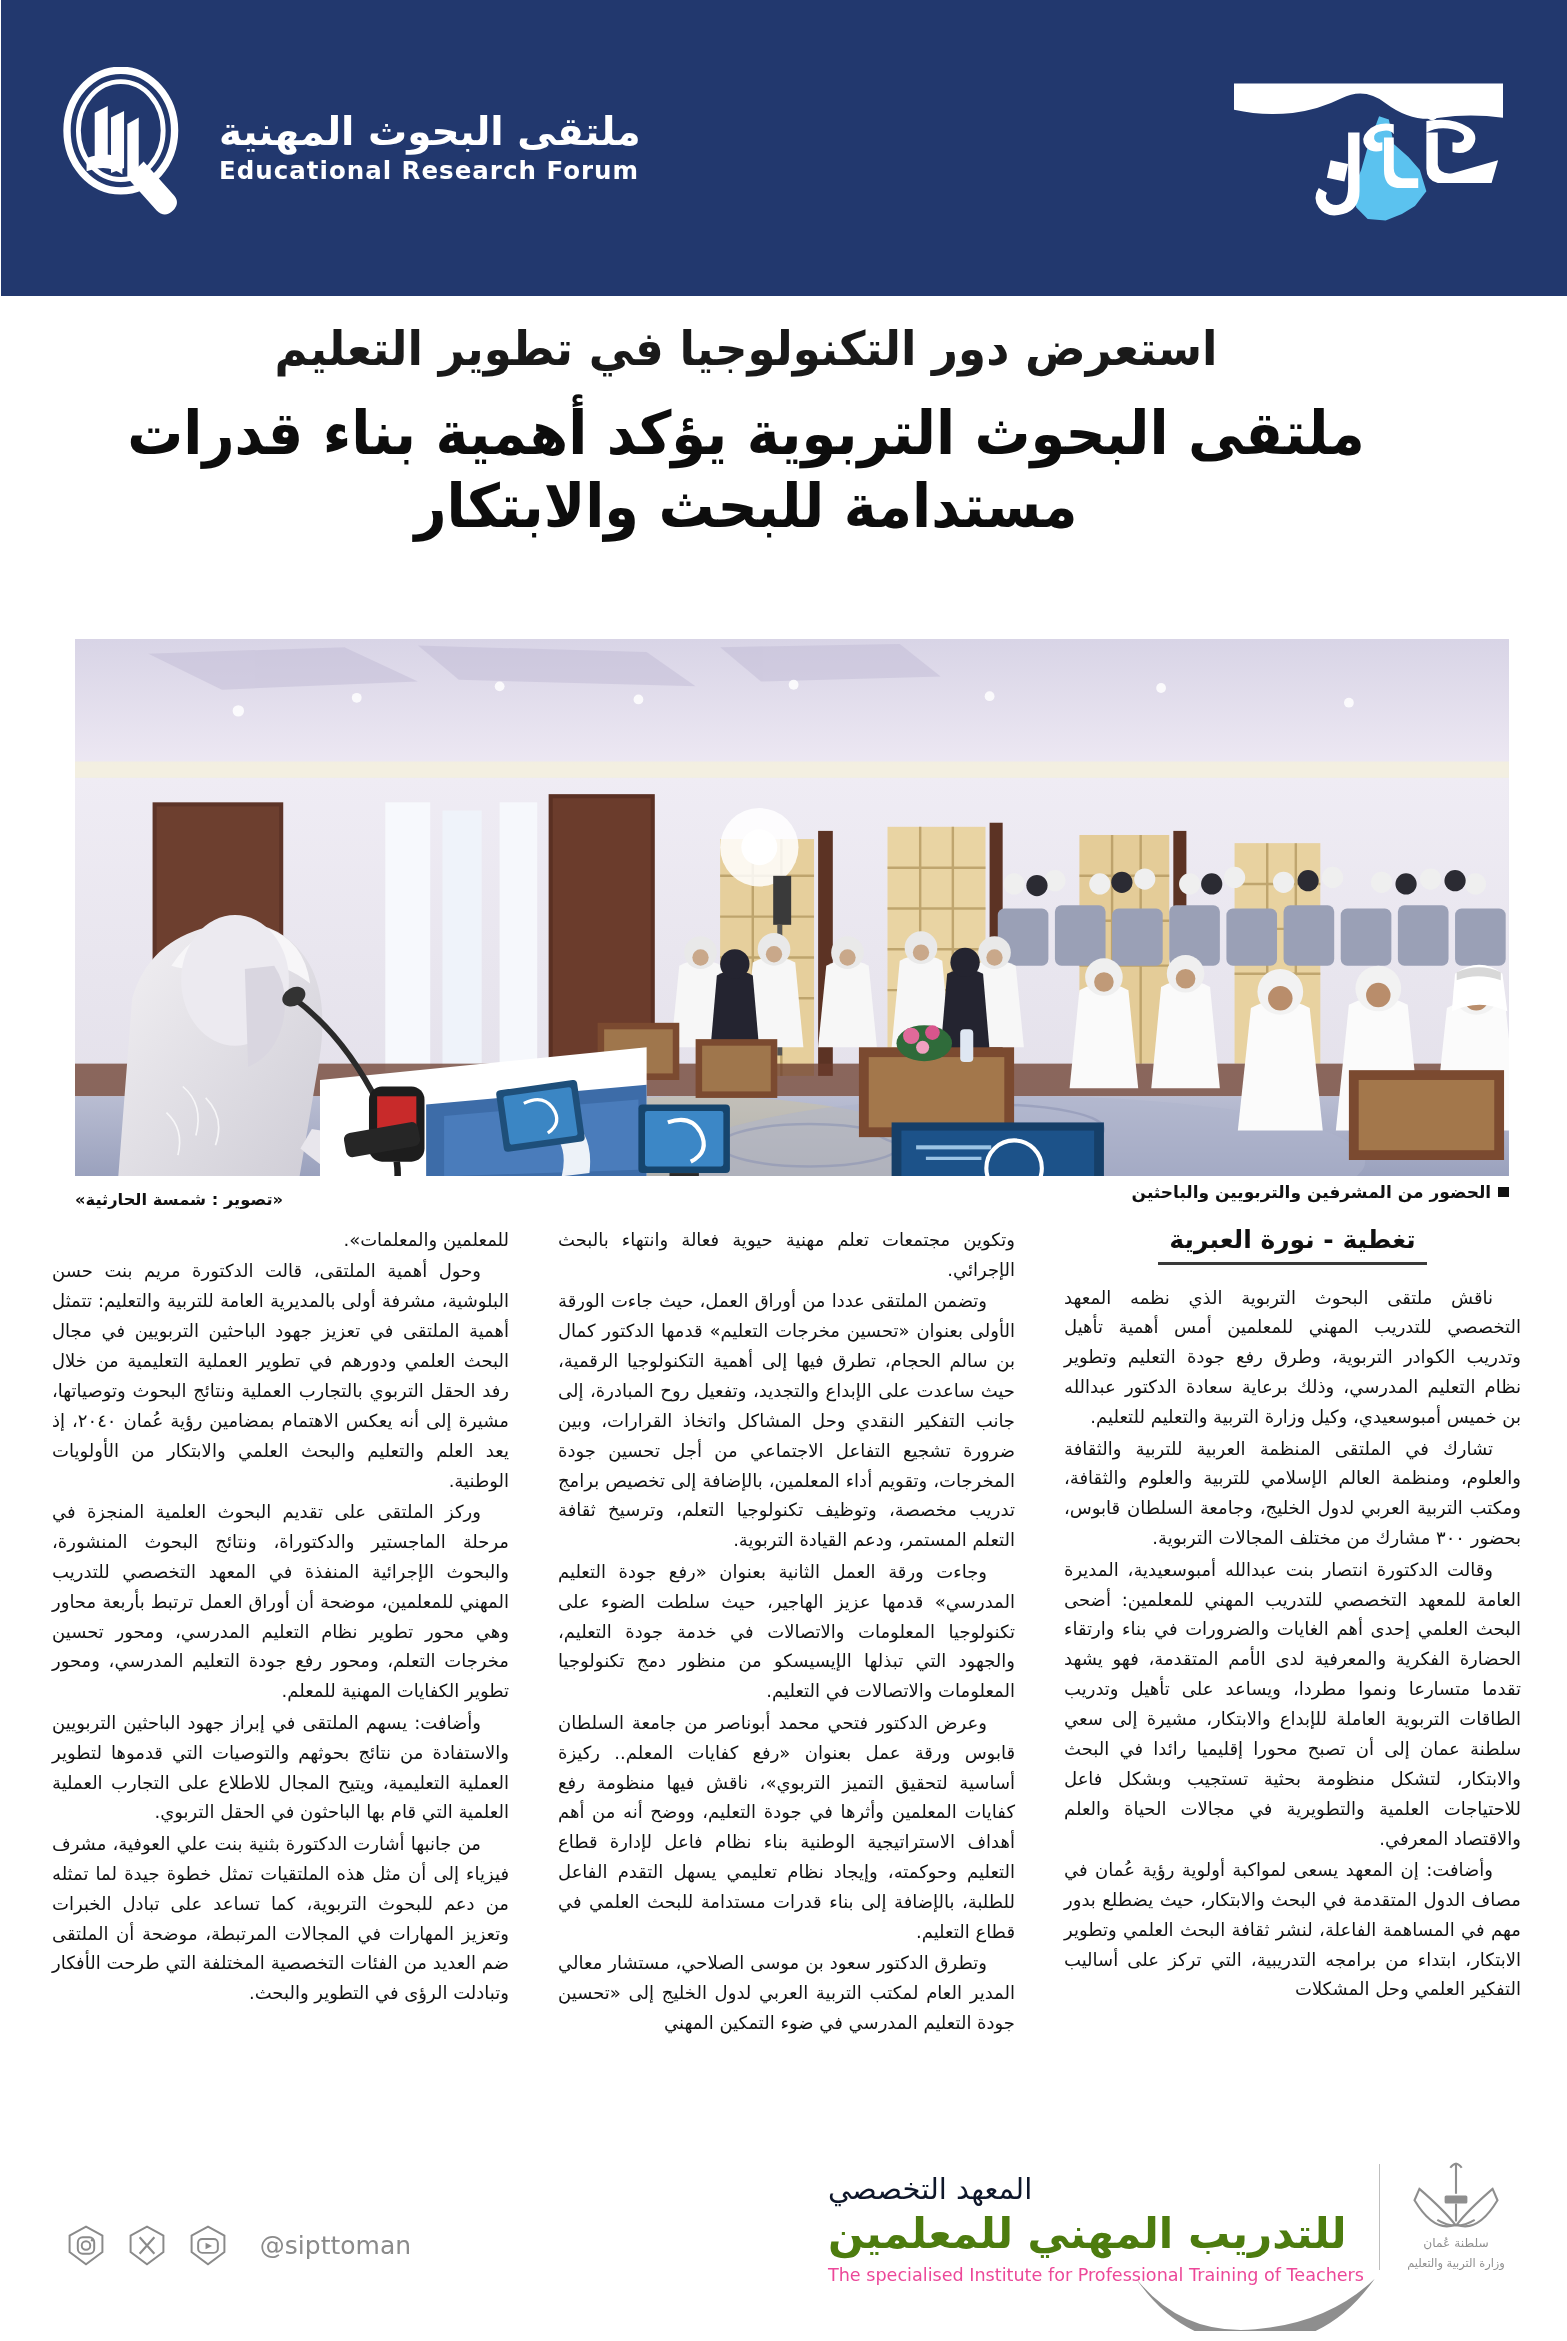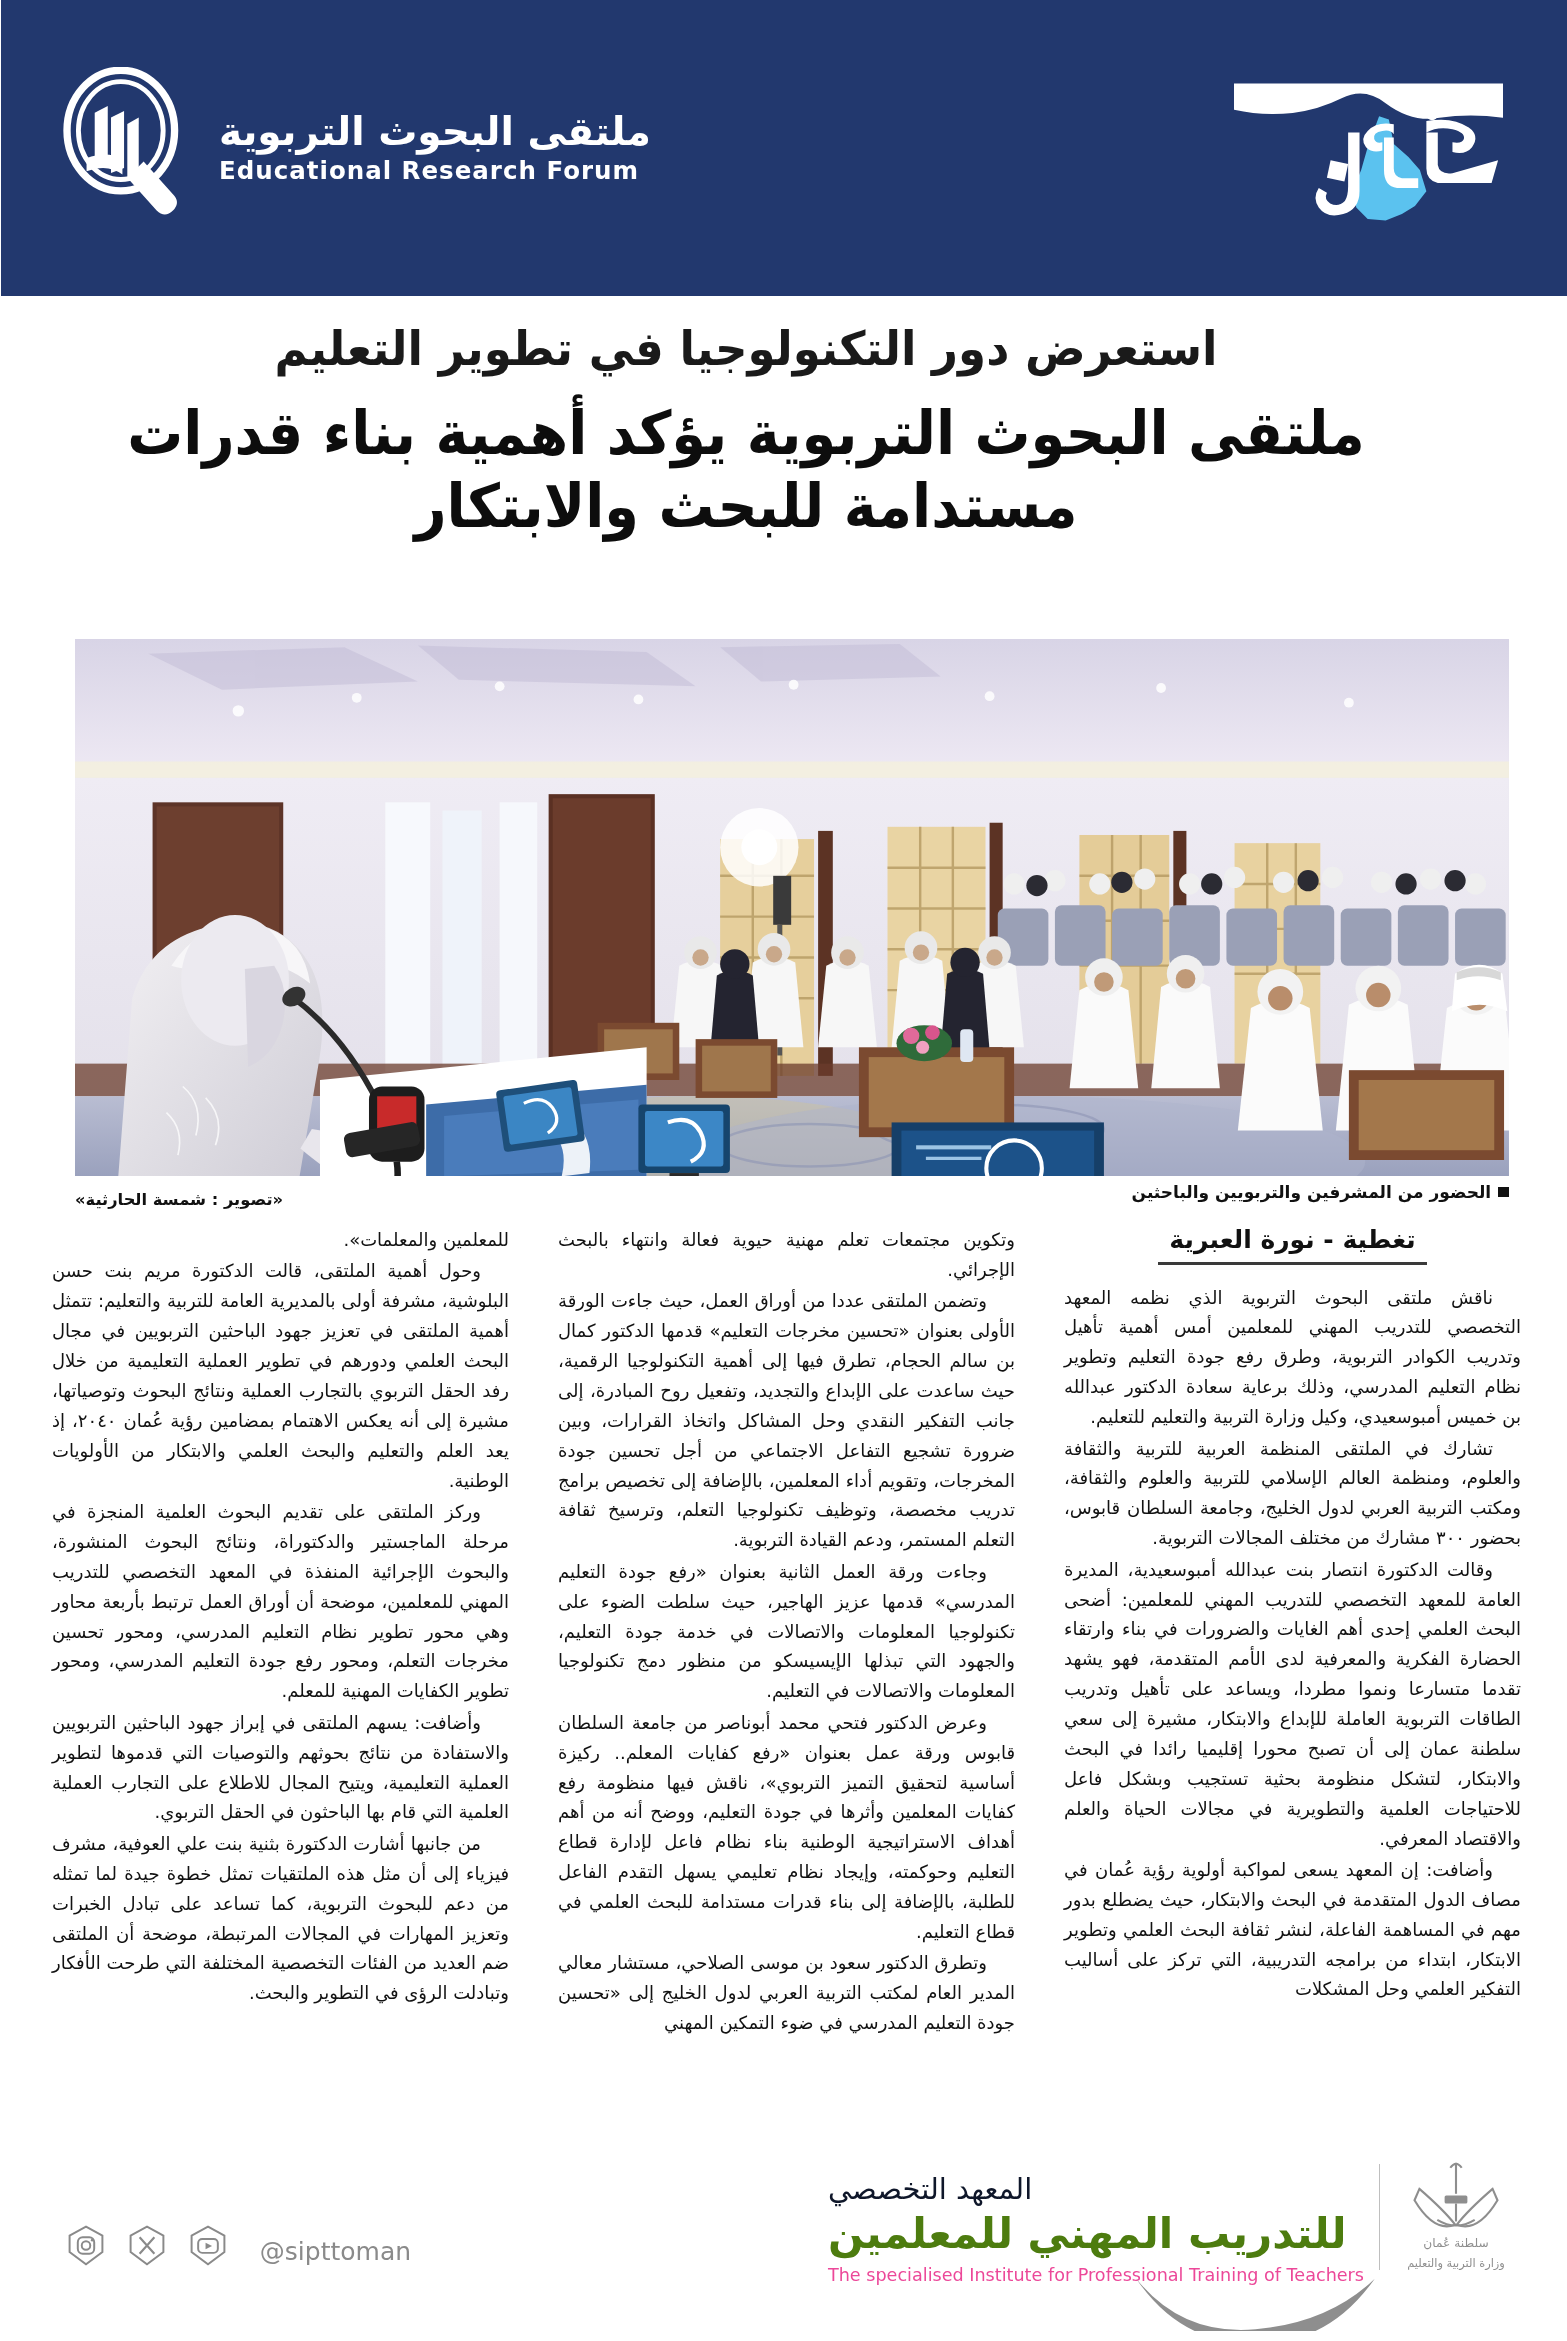--- a/index.html
+++ b/index.html
@@ -207,21 +207,21 @@
     top: 2156px;
     left: 0;
     width: 1568px;
     height: 186px;
   }
   .social {
     position: absolute;
     left: 67px;
     top: 69px;
     display: flex;
-    align-items: flex-end;
+    align-items: center;
     gap: 23px;
     direction: ltr;
   }
   .soc-icon { width: 38px; height: 41px; }
   .soc-handle {
     font-family: "DejaVu Sans", "Liberation Sans", sans-serif;
     font-size: 25px;
     color: #8a8a8a;
     margin-left: 9.8px;
     letter-spacing: 0px;
@@ -288,21 +288,21 @@
     <svg class="brand-mark" viewBox="0 0 170 200">
       <ellipse cx="78" cy="78" rx="66" ry="74" fill="none" stroke="#ffffff" stroke-width="9"></ellipse>
       <ellipse cx="78" cy="78" rx="52" ry="60" fill="none" stroke="#ffffff" stroke-width="6"></ellipse>
       <path d="M36 112 L36 128 Q62 118 80 132 L80 114 Q62 102 36 112 Z" fill="#ffffff"></path>
       <path d="M46 56 L62 48 L62 118 L46 124 Z" fill="#ffffff"></path>
       <path d="M66 62 L82 54 L82 124 L66 130 Z" fill="#ffffff"></path>
       <path d="M86 70 L100 62 L100 132 L86 138 Z" fill="#ffffff"></path>
       <path d="M106 116 L142 156 Q152 166 142 176 Q132 186 122 176 L86 136 Z" fill="#ffffff"></path>
     </svg>
     <div class="brand-text">
-      <div class="brand-ar">ملتقى البحوث التربوية</div>
+      <div class="brand-ar">ملتقى البحوث المهنية</div>
       <div class="brand-en">Educational Research Forum</div>
     </div>
   </div>
 
   <svg class="oman-logo" viewBox="0 0 330 250">
 
     <path d="M0 46 L330 46 L330 88 Q290 82 252 88 Q218 94 186 70 Q160 50 132 64 Q104 78 72 82 Q36 86 0 78 Z" fill="#ffffff"></path>
 
     <path d="M178 86 L190 90 L196 120 L214 136 L228 152 L236 178 L222 196 L206 206 L186 214 L164 212 L150 198 L146 176 L156 152 L164 124 Z" fill="#5bc2ef"></path>
 

